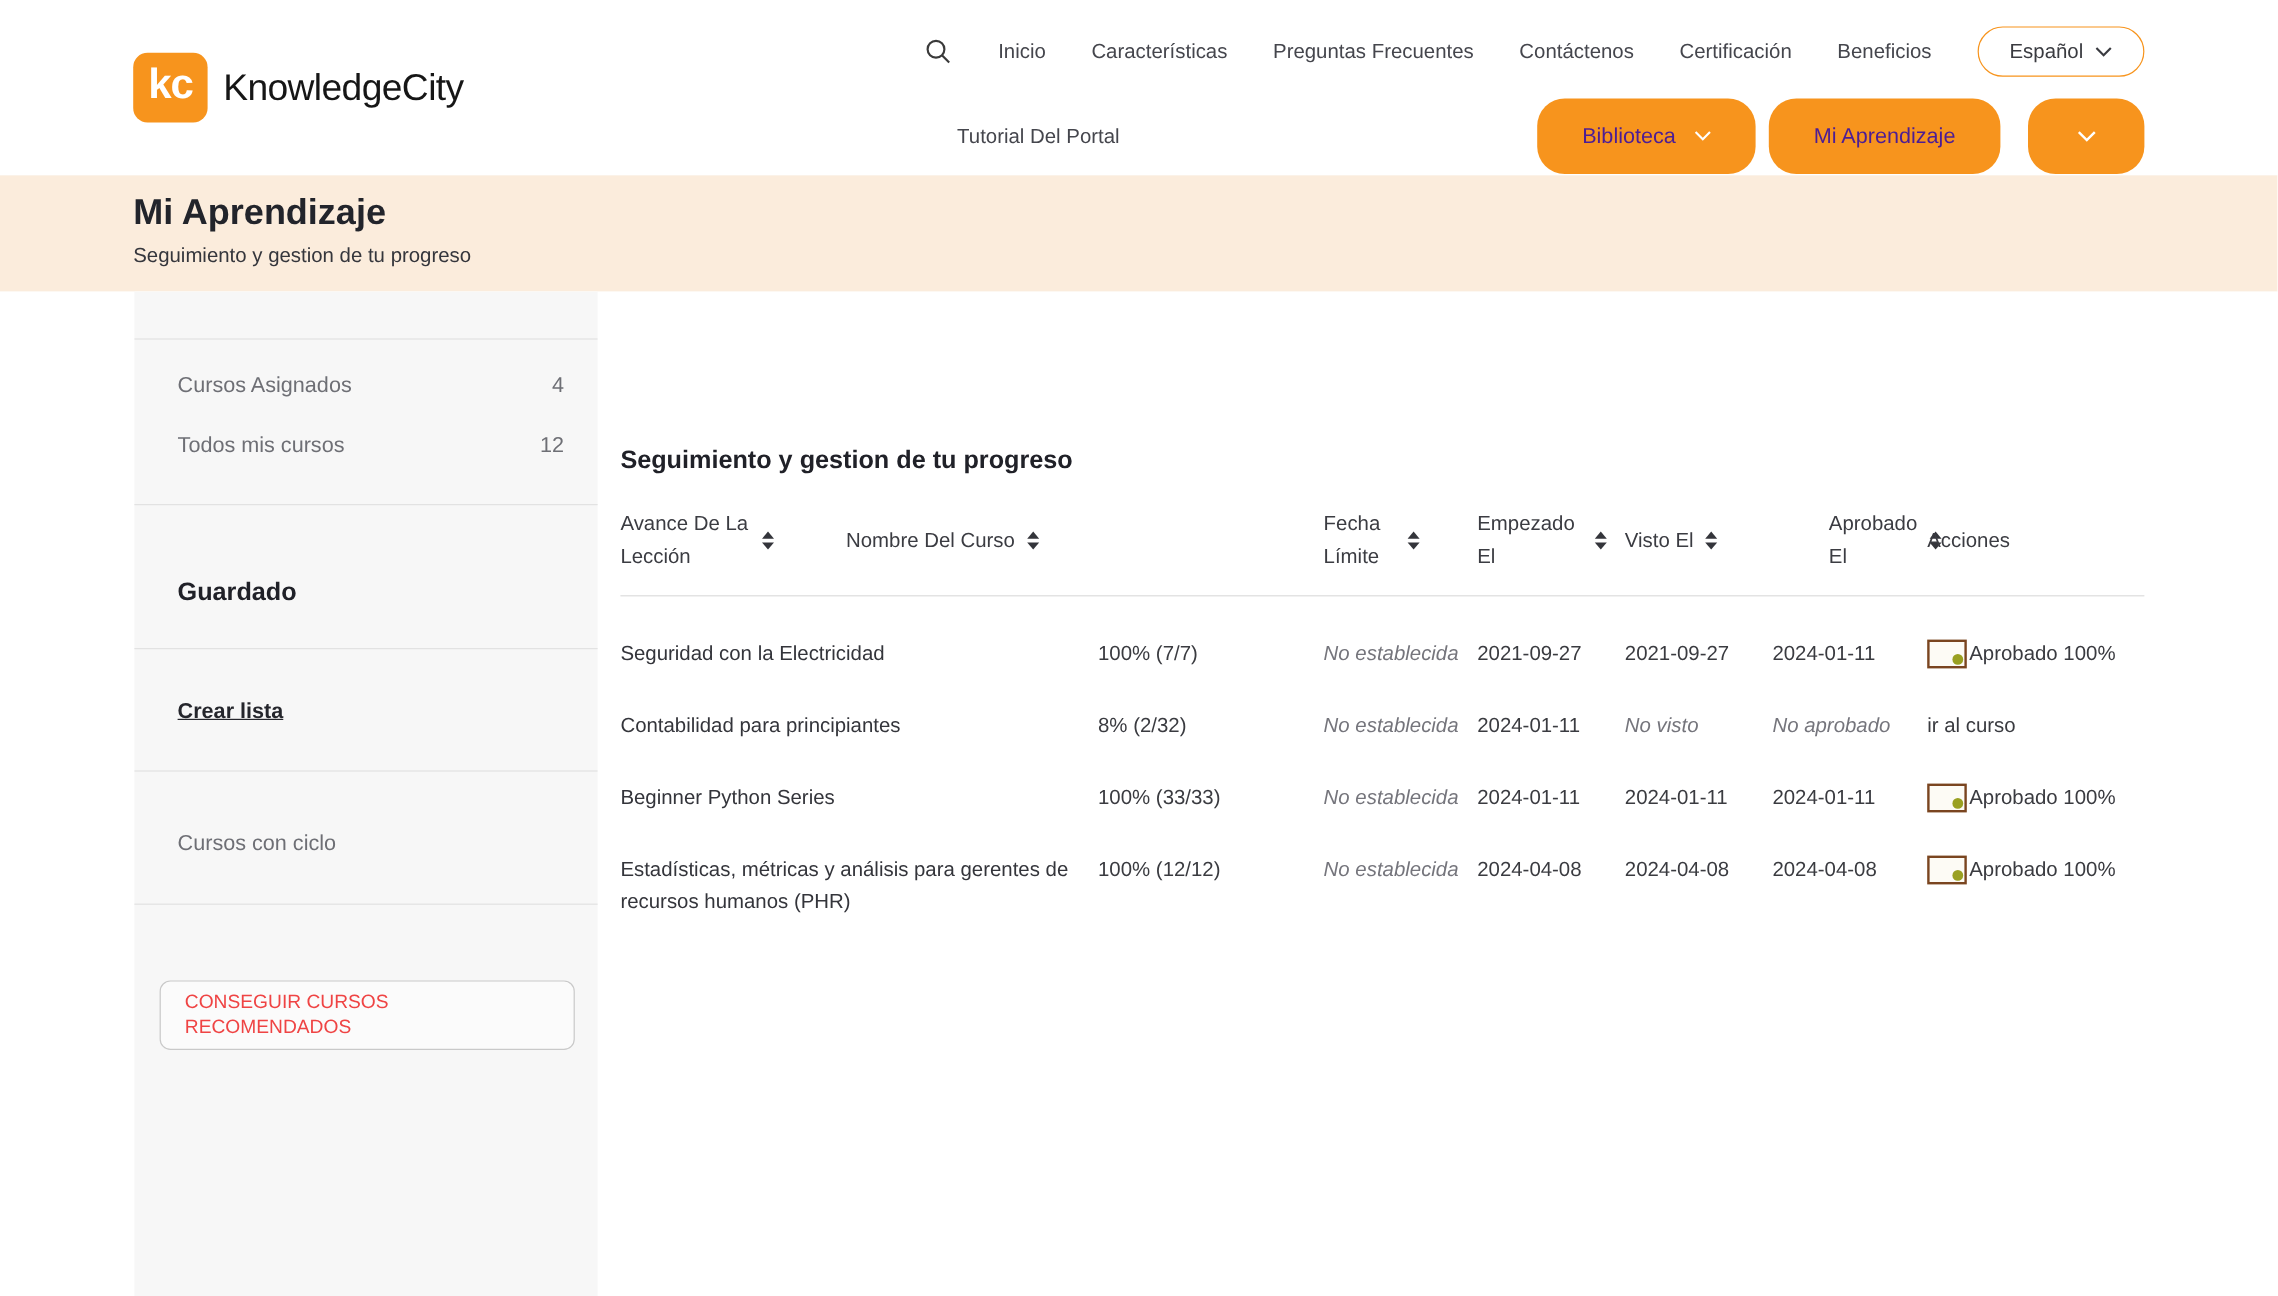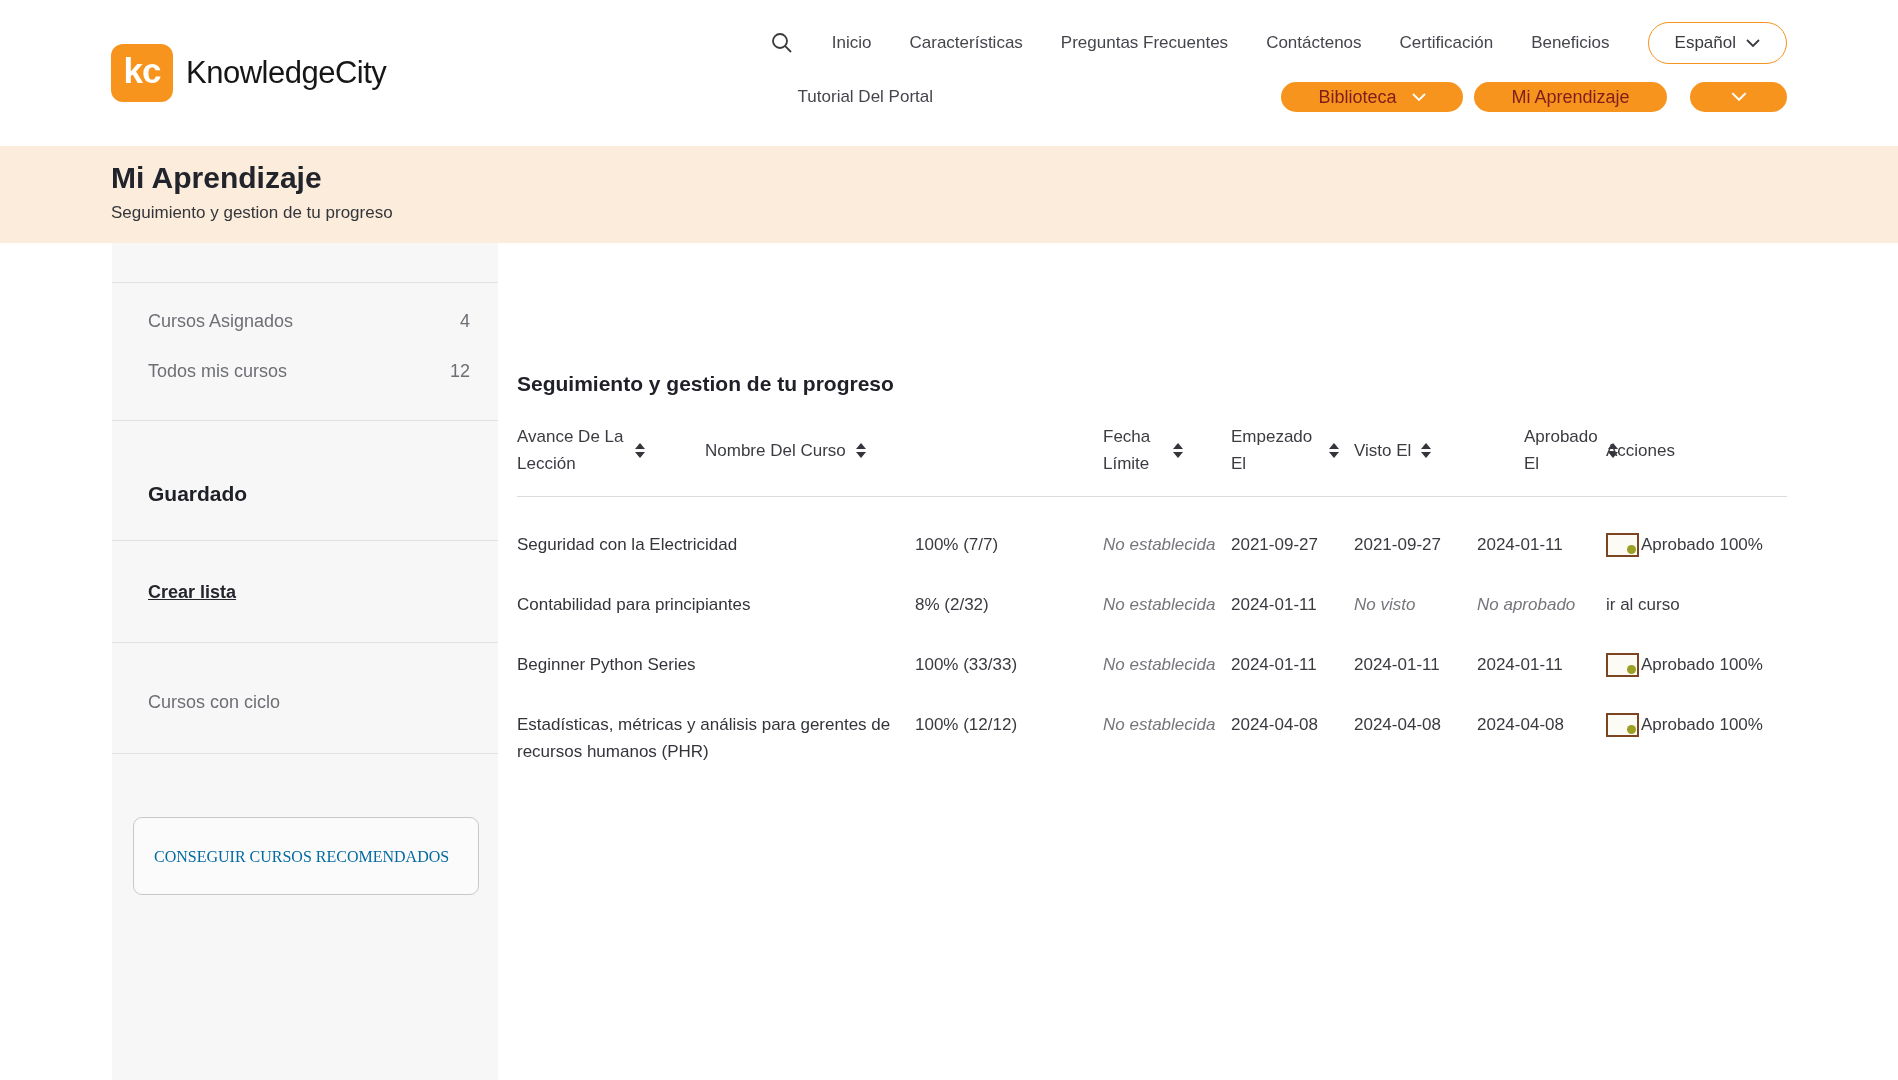--- a/index.html
+++ b/index.html
@@ -16,21 +16,21 @@
 
   .nav-row1 { position:absolute; top:22px; right:111px; display:flex; align-items:center; gap:38px; }
   .nav-row1 a { font-size:17px; color:#45464d; text-decoration:none; cursor:pointer; }
   .search-btn { width:24px; height:24px; display:flex; align-items:center; cursor:pointer; }
   .lang-btn { height:42px; padding:4px 26px; background:#fff; border:1px solid #F7941D; border-radius:21px;
     display:flex; align-items:center; gap:10px; font-size:17px; color:#3a3b40; cursor:pointer; }
   .lang-btn svg { color:#3a3b40; }
 
   .nav-row2 { position:absolute; top:82px; right:111px; display:flex; align-items:center; }
   .nav-row2 .tutorial { font-size:17px; color:#45464d; text-decoration:none; cursor:pointer; margin-right:348px; }
-  .orange-btn { height:30px; background:#F7941D; color:#7f1d1d; border:none; border-radius:23px;
+  .orange-btn { height:63px; background:#F7941D; color:#4c1d95; border:none; border-radius:23px;
     display:flex; align-items:center; justify-content:center; gap:15px; font-size:18px;
     font-family:"Liberation Sans", sans-serif; cursor:pointer; }
   .btn-biblioteca { width:182px; margin-right:11px; }
   .btn-aprendizaje { width:193px; margin-right:23px; }
   .btn-chevron { width:97px; }
 
   
   .banner { height:97px; background:#FBECDC; padding:13px 0 0 111px; }
   .banner h1 { font-size:30px; font-weight:600; color:#22242b; line-height:38px; }
   .banner p { font-size:17px; color:#35363c; margin-top:6px; }
@@ -45,24 +45,24 @@
   .hr1 { margin-top:39px; } .hr2 { margin-top:24px; } .hr3 { margin-top:33px; }
   .hr4 { margin-top:37px; } .hr5 { margin-top:38px; }
   .side-list { list-style:none; padding-top:13px; }
   .side-item { height:50px; display:flex; align-items:center; justify-content:space-between; cursor:pointer; }
   .side-item .lbl { font-size:18px; color:#6e6f75; }
   .side-item .cnt { font-size:18px; color:#6e6f75; }
   .g-head { margin-top:60px; }
   .crear { display:inline-block; margin-top:38px; font-size:18px; font-weight:bold; color:#25262c;
     text-decoration:underline; line-height:26px; cursor:pointer; }
   .ciclo { margin-top:46px; font-size:18px; color:#6e6f75; line-height:26px; cursor:pointer; }
-  .rec-btn { display:block; margin:63px -9px 0 -15px; width:346px; height:78px;
+  .rec-btn { display:block; margin:63px -9px 0 -15px; width:346px; height:58px;
     background:#fbfbfb; border:1px solid #c9c9c9; border-radius:9px; text-align:left;
-    padding:0 16px 0 20px; font-size:16px; line-height:21px; color:#0369a1;
-    font-family:Liberation Serif, serif; cursor:pointer; }
+    padding:0 16px 0 20px; font-size:16px; line-height:21px; color:#ef4444;
+    font-family:Liberation Sans, sans-serif; cursor:pointer; }
 
   main { width:1270px; margin-left:19px; }
   main h2 { font-size:21px; font-weight:bold; color:#202128; margin-top:128px; line-height:26px; }
 
   .thead { display:flex; align-items:center; margin-top:26px; padding-bottom:19px;
     border-bottom:1px solid #dcdcdc; }
   .th { display:flex; align-items:center; font-size:17px; color:#3b3c42; line-height:27px; }
   .th .thlbl { display:inline-block; }
   .sort { display:inline-flex; flex-direction:column; gap:3px; margin-left:10px; cursor:pointer; }
   .sort i { width:0; height:0; border-left:5px solid transparent; border-right:5px solid transparent; }

